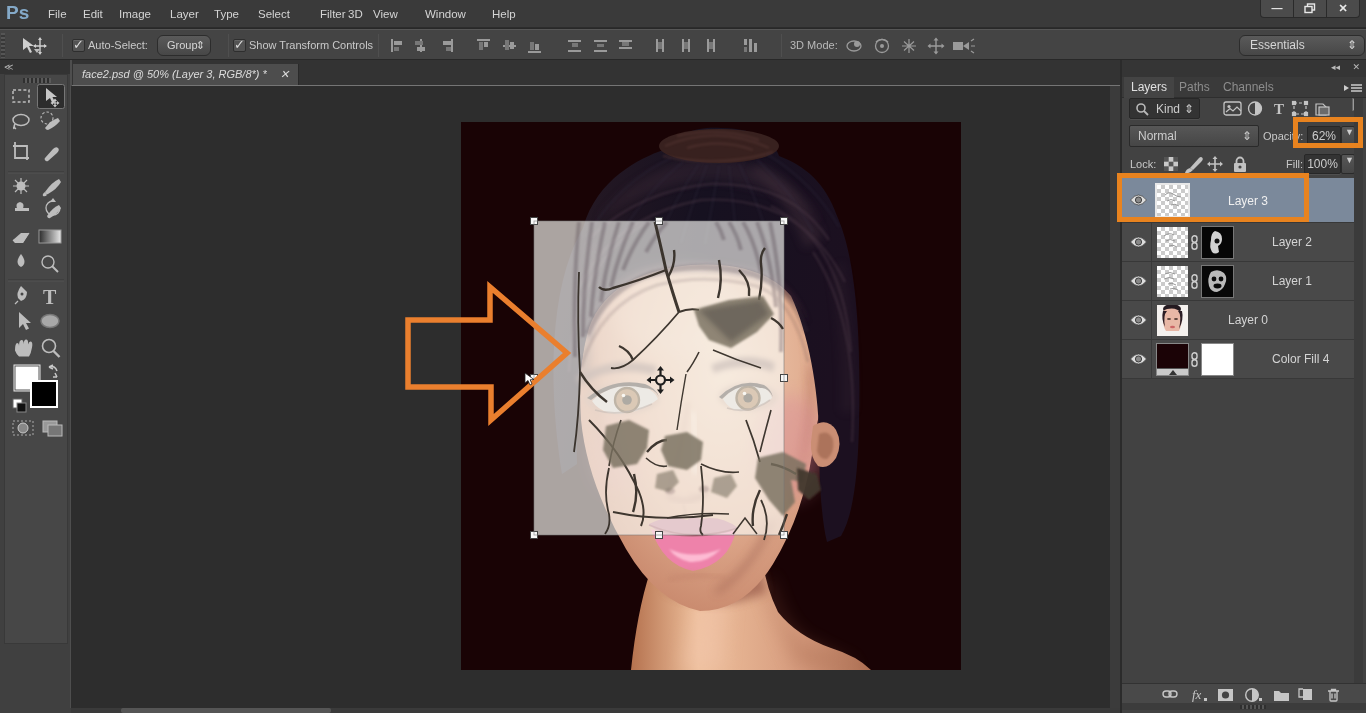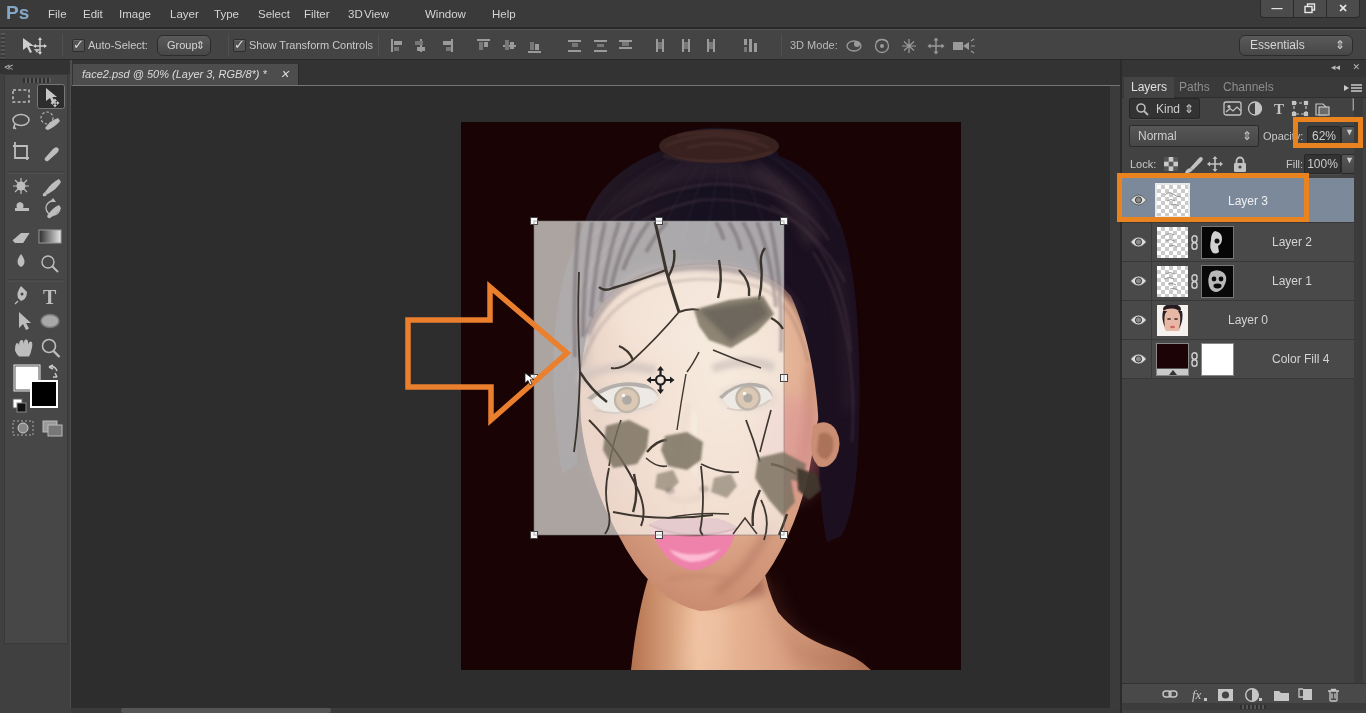--- a/index.html
+++ b/index.html
@@ -69,23 +69,23 @@
 <div id="stage">
 
   <div id="menubar">
     <div id="pslogo">Ps</div>
     <div class="menuitem" style="left:48px;">File</div>
     <div class="menuitem" style="left:83px;">Edit</div>
     <div class="menuitem" style="left:119px;">Image</div>
     <div class="menuitem" style="left:170px;">Layer</div>
     <div class="menuitem" style="left:214px;">Type</div>
     <div class="menuitem" style="left:258px;">Select</div>
-    <div class="menuitem" style="left:304px;">Filter</div>
+    <div class="menuitem" style="left:320px;">Filter</div>
     <div class="menuitem" style="left:348px;">3D</div>
-    <div class="menuitem" style="left:364px;text-align:center;">View</div>
+    <div class="menuitem" style="left:373px;text-align:center;">View</div>
     <div class="menuitem" style="left:425px;">Window</div>
     <div class="menuitem" style="left:492px;">Help</div>
     <div id="winctl">
         <div>—</div>
         <div><svg width="12" height="11" viewBox="0 0 12 11" style="margin-top:3px">
             <rect x="3.5" y="1" width="7" height="6" fill="none" stroke="#e8e8e8" stroke-width="1.4"></rect>
             <rect x="1" y="3.5" width="7" height="6" fill="#4b4b4b" stroke="#e8e8e8" stroke-width="1.4"></rect>
           </svg></div>
         <div>✕</div>
       </div>
@@ -168,21 +168,21 @@
       <g>
           <path d="M91,2 v14 M84,9 h14" stroke-width="1.4"></path>
           <path d="M91,0.5 l-2.5,3 h5 Z M91,17.5 l-2.5,-3 h5 Z M82.5,9 l3,-2.5 v5 Z M99.5,9 l-3,-2.5 v5 Z" fill="#9a9a9a" stroke="none"></path>
         </g>
       <g>
           <rect x="108" y="5" width="10" height="8" fill="#9a9a9a" stroke="none"></rect>
           <path d="M118,9 l6,-4 v8 Z" fill="#9a9a9a" stroke="none"></path>
           <path d="M126,4 l3,-2 M126,9 h4 M126,14 l3,2" stroke-width="1.2"></path>
         </g>
     </svg>
-    <div class="dropbtn" style="left:1239px; top:5px; width:114px; height:21px; font-size:12px; line-height:19px; padding-left:10px;">Essentials<span style="position:absolute; right:7px; top:0px;">⇕</span></div>
+    <div class="dropbtn" style="left:1239px; top:5px; width:126px; height:21px; font-size:12px; line-height:19px; padding-left:10px;">Essentials<span style="position:absolute; right:7px; top:0px;">⇕</span></div>
   </div>
 
   <div id="toolcol">
     <div id="toolhdr">≪</div>
     <div id="toolpal">
       <div style="position:absolute;left:18px;top:3px;width:28px;height:5px;background:repeating-linear-gradient(90deg,#2f2f2f 0 2px,#5a5a5a 2px 4px);"></div>
       <svg class="abs" style="left:0;top:7px;" width="62" height="440" viewBox="0 0 62 440" fill="none" stroke="#bdbdbd" stroke-width="1.5">
 
         <rect x="8" y="8" width="16" height="12" stroke-dasharray="3,2.2"></rect>
         <rect x="32.5" y="2.5" width="27" height="24" rx="2" fill="#2d2d2d" stroke="#777" stroke-width="1"></rect>

